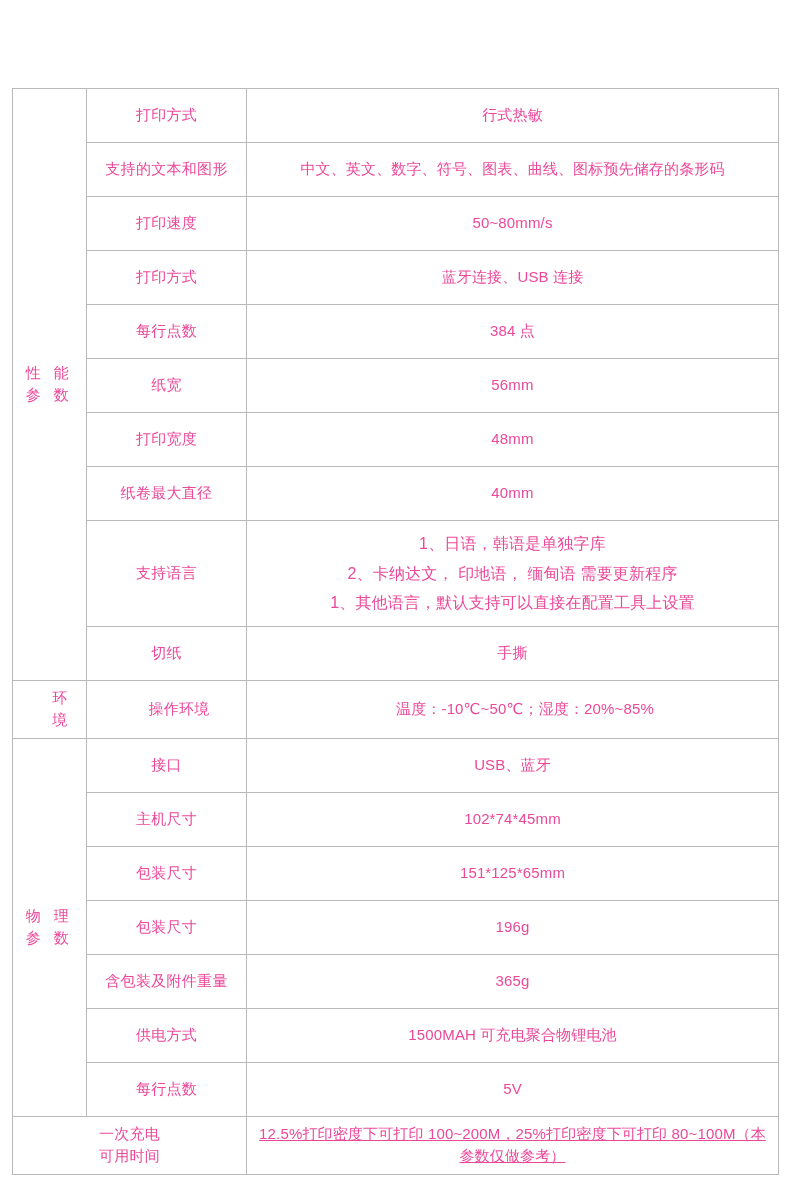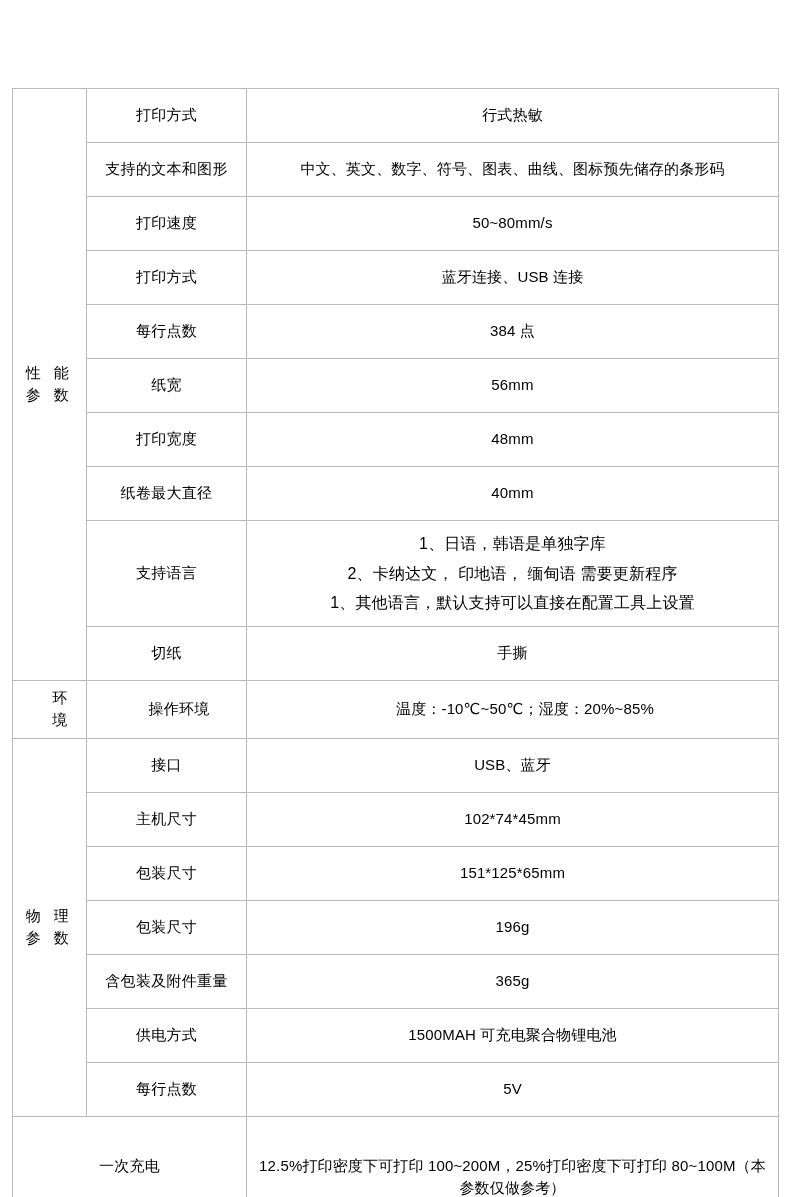--- a/index.html
+++ b/index.html
@@ -25,21 +25,21 @@
     width: 766px;
     border-collapse: collapse;
     table-layout: fixed;
   }
   table.spec td {
     border: 1px solid #b9b9b9;
     text-align: center;
     vertical-align: middle;
     font-size: 15px;
     line-height: 1.5;
-    color: #000000;
+    color: #ec4899;
     padding: 6px 8px;
     box-sizing: border-box;
   }
   
   col.c1 { width: 74px; }
   col.c2 { width: 160px; }
   col.c3 { width: 532px; }
 
   td.group {
     font-size: 16px;
@@ -71,25 +71,26 @@
   tr.row-lang td { height: 96px; }
   tr.row-env td { height: 52px; padding-left: 33px; }
   tr.row-last td { height: 58px; }
 
   td.footer-label {
     font-size: 15px;
     line-height: 1.55;
     letter-spacing: 0.02em;
     padding: 6px 4px;
   }
-  td.footer-label .ln { display: block; margin-top: 32px; }
+  td.footer-label .ln { display: block; }
   td.footer-value {
     font-size: 14px;
     letter-spacing: 0.01em;
     padding: 6px 10px;
+    text-decoration: underline;
   }
 </style>
 </head>
 <body>
 
 <div class="page">
   <table class="spec">
     <colgroup>
       <col class="c1">
       <col class="c2">

